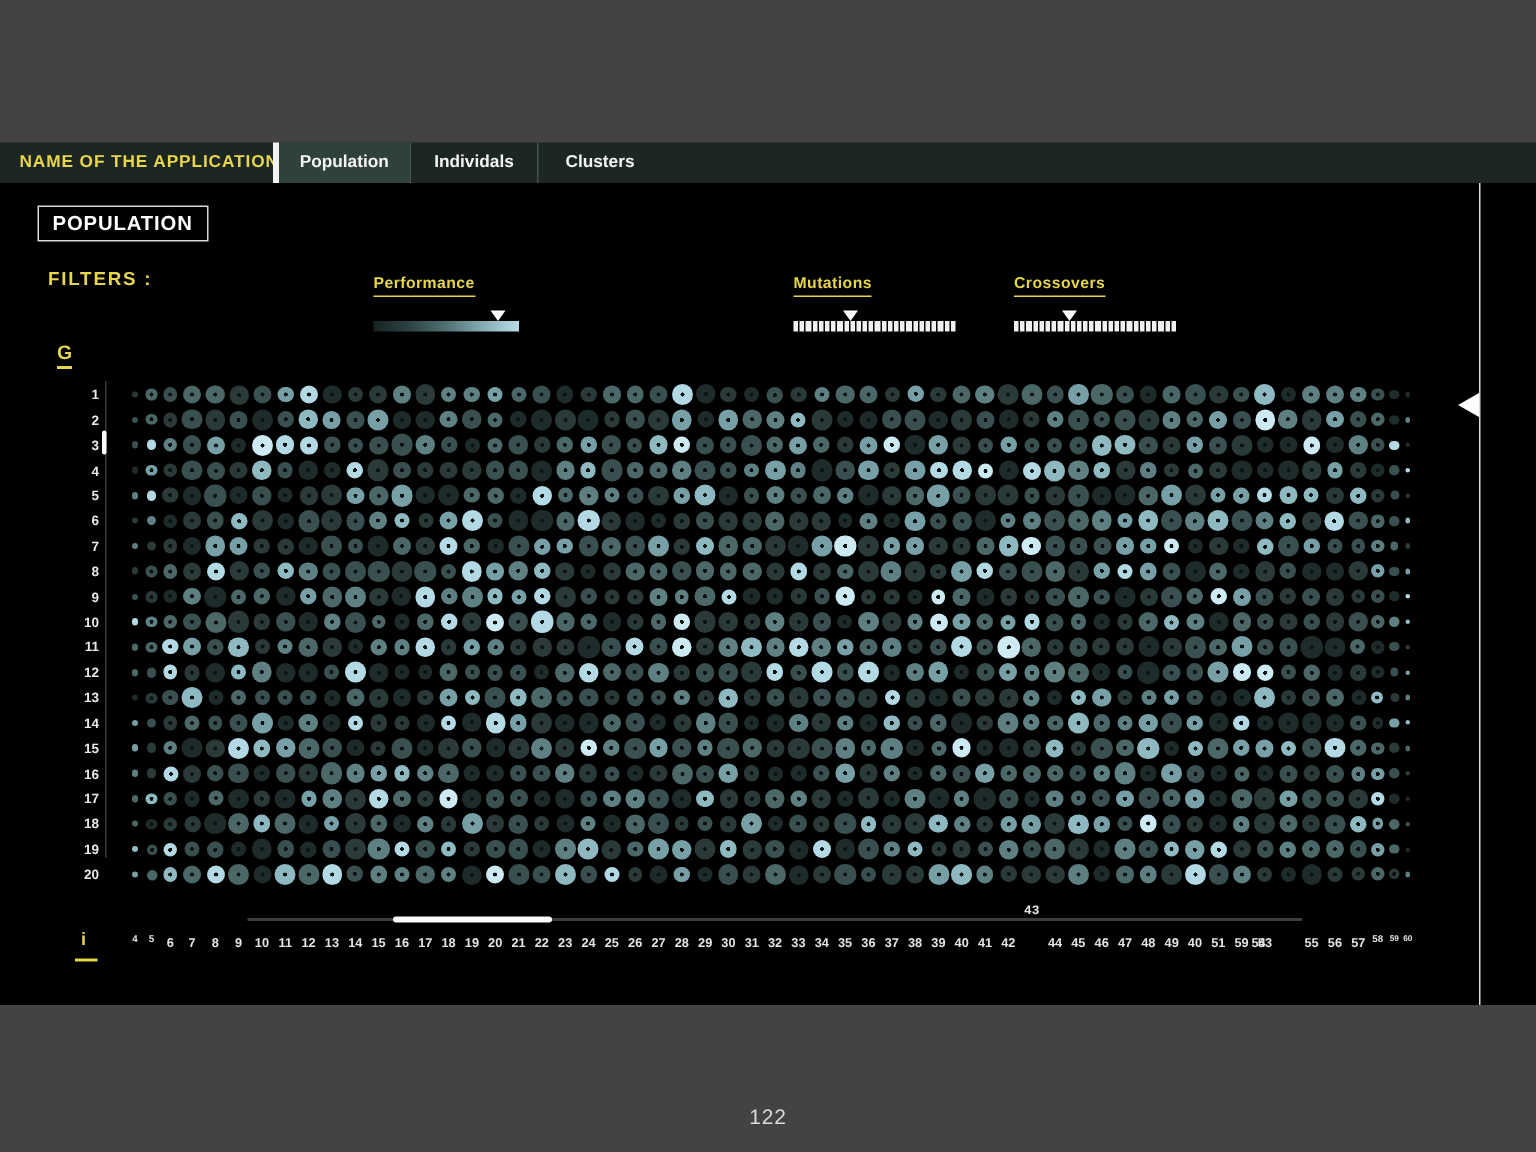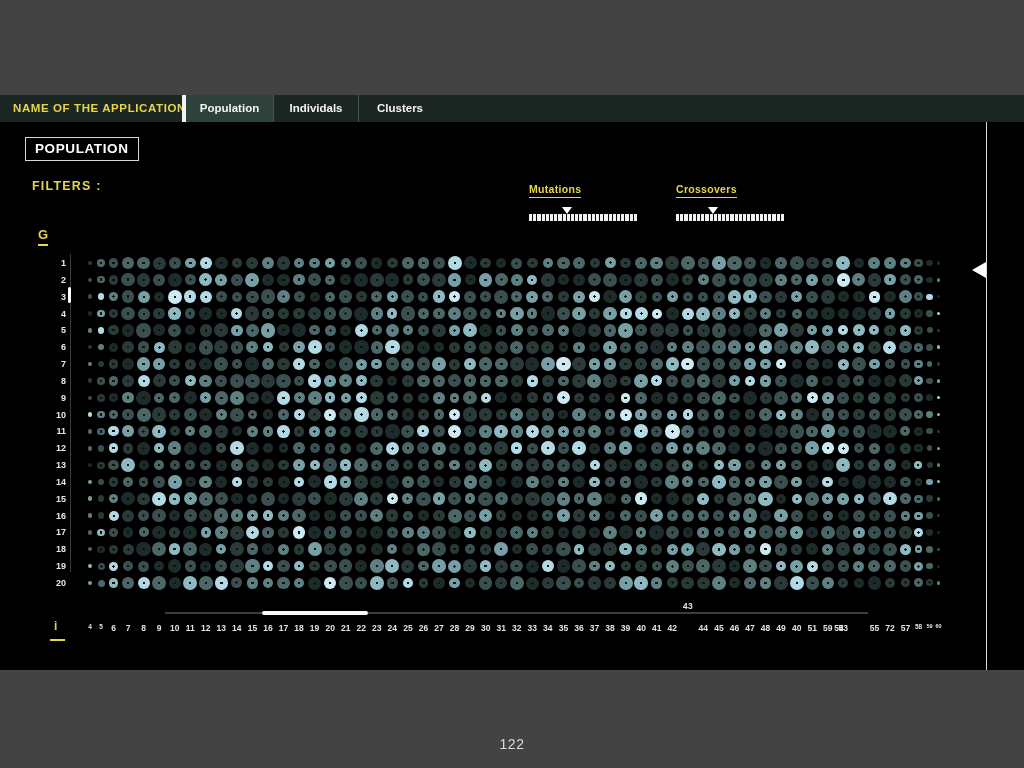--- a/index.html
+++ b/index.html
@@ -125,20 +125,26 @@
         <div class="tab">Clusters</div>
       </div>
   </div>
 
   <div class="app">
 
     <div class="badge">POPULATION</div>
     <div class="filters-title">FILTERS :</div>
 
 
+    <div class="filter" style="left:249px">
+      <span class="filter-label">Performance</span>
+      <div class="bar perf-bar">
+        <span class="tri-down" style="left: 78.42px;"></span>
+      </div>
+    </div>
 
 
     <div class="filter" style="left:529px">
       <span class="filter-label">Mutations</span>
       <div class="bar seg-bar">
 
       <span class="seg"></span>
           <span class="seg"></span>
           <span class="seg"></span>
           <span class="seg"></span>
@@ -1416,21 +1422,21 @@
         <span class="col-label" style="left: 734.45px; top: 501px;">46</span>
         <span class="col-label" style="left: 750px; top: 501px;">47</span>
         <span class="col-label" style="left: 765.55px; top: 501px;">48</span>
         <span class="col-label" style="left: 781.1px; top: 501px;">49</span>
         <span class="col-label" style="left: 796.65px; top: 501px;">40</span>
         <span class="col-label" style="left: 812.2px; top: 501px;">51</span>
         <span class="col-label" style="left: 827.75px; top: 501px;">59</span>
         <span class="col-label" style="left: 843.3px; top: 501px;">53</span>
         <span class="col-label" style="left: 839px; top: 501px;">54</span>
         <span class="col-label" style="left: 874.4px; top: 501px;">55</span>
-        <span class="col-label" style="left: 889.95px; top: 501px;">72</span>
+        <span class="col-label" style="left: 889.95px; top: 501px;">56</span>
         <span class="col-label" style="left: 905.5px; top: 501px;">57</span>
         <span class="col-label sm" style="left: 918.5px; top: 501px;">58</span>
         <span class="col-label xs" style="left: 929.5px; top: 501px;">59</span>
         <span class="col-label xs" style="left: 938.5px; top: 501px;">60</span>
       </div>
 
     <div class="h-track"></div>
     <div class="h-thumb"></div>
 
     <div class="i-label">i</div>

